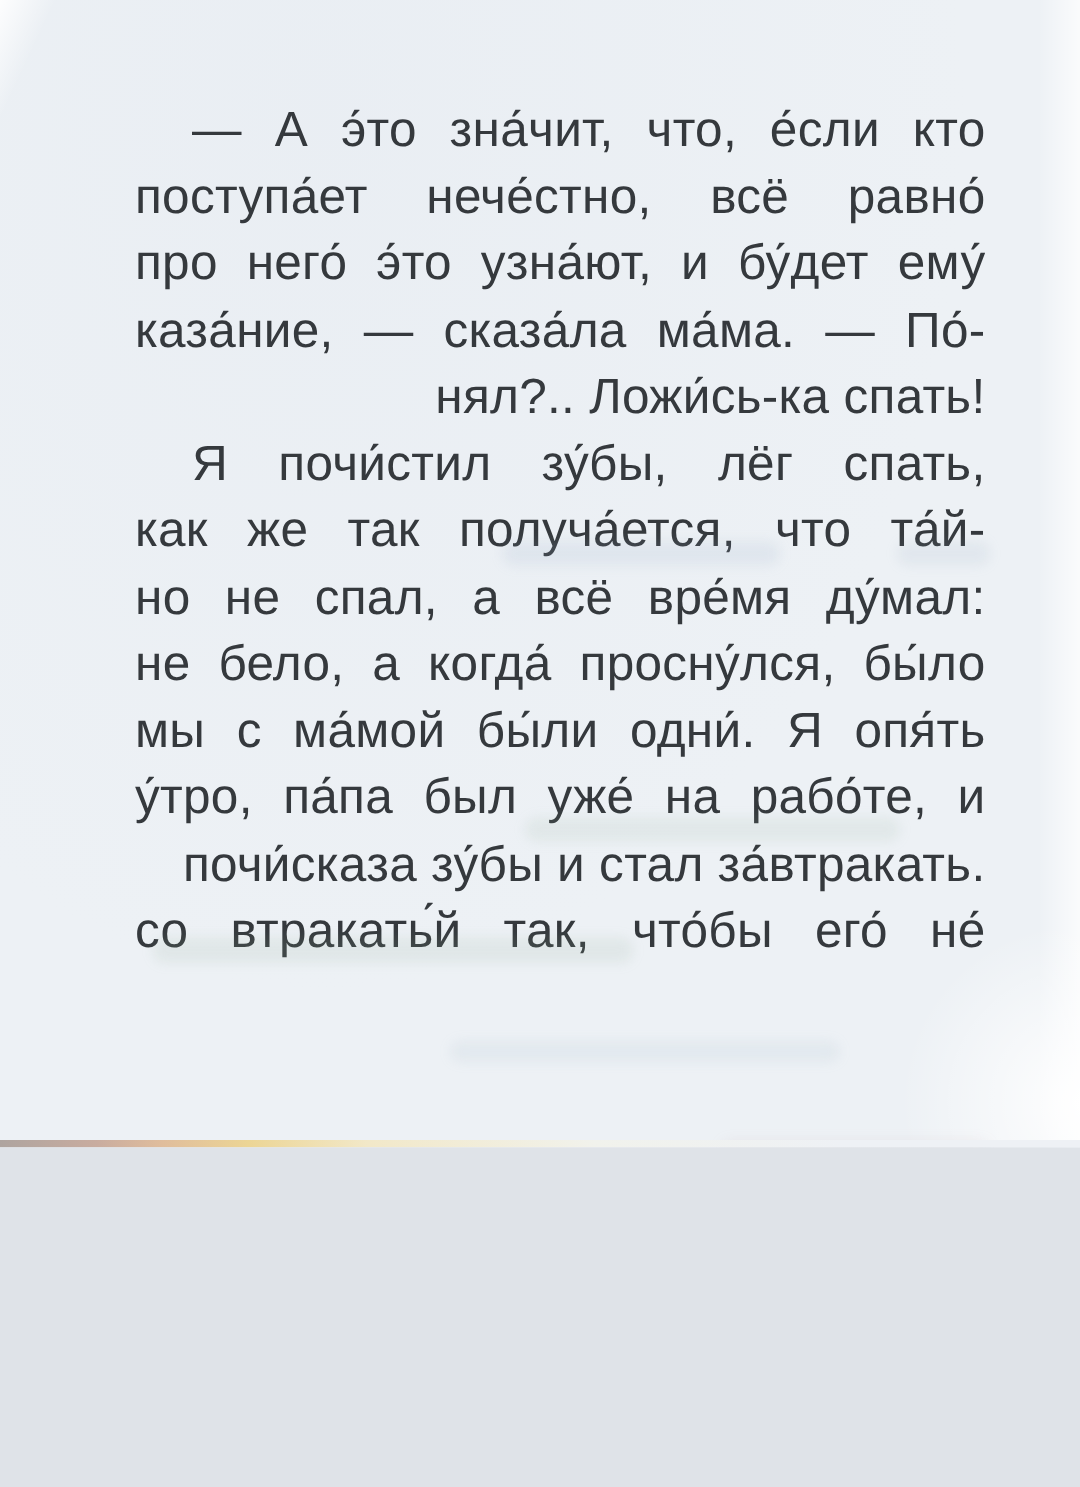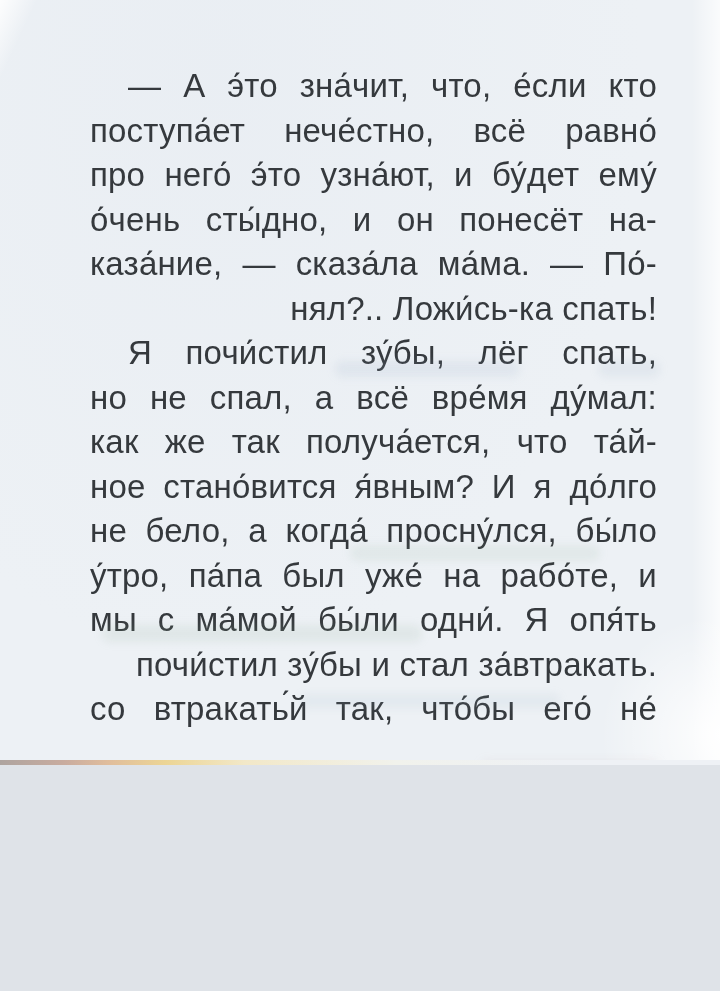--- a/index.html
+++ b/index.html
@@ -51,31 +51,29 @@
 </style>
 </head>
 <body>
 
 <div class="page">
 
   <div class="text-block">
       <div class="line j ind">— А э́то зна́чит, что, е́сли кто</div>
       <div class="line j">поступа́ет нече́стно, всё равно́</div>
       <div class="line j">про него́ э́то узна́ют, и бу́дет ему́</div>
-      <div class="line j">о́чень сты́дно, и он понесёт на-</div>
       <div class="line j">каза́ние, — сказа́ла ма́ма. — По́-</div>
       <div class="line">нял?.. Ложи́сь-ка спать!</div>
       <div class="line j ind">Я почи́стил зу́бы, лёг спать,</div>
+      <div class="line j">как же так получа́ется, что та́й-</div>
       <div class="line j">но не спал, а всё вре́мя ду́мал:</div>
-      <div class="line j">как же так получа́ется, что та́й-</div>
-      <div class="line j">ное стано́вится я́вным? И я до́лго</div>
       <div class="line j">не бело, а когда́ просну́лся, бы́ло</div>
+      <div class="line j">мы с ма́мой бы́ли одни́. Я опя́ть</div>
       <div class="line j">у́тро, па́па был уже́ на рабо́те, и</div>
-      <div class="line j">мы с ма́мой бы́ли одни́. Я опя́ть</div>
-      <div class="line">почи́стил зу́бы и стал за́втракать.</div>
+      <div class="line">почи́сказа зу́бы и стал за́втракать.</div>
       <div class="line j">со втракать́й так, что́бы его́ не́</div>
     </div>
 
   <div class="page-number">6</div>
 
   <div class="ghost" style="left:335px;top:361px;width:185px;height:16px;background:rgba(150,172,195,0.14);"></div>
   <div class="ghost" style="left:598px;top:361px;width:62px;height:16px;background:rgba(150,172,195,0.13);"></div>
   <div class="ghost" style="left:350px;top:545px;width:250px;height:16px;background:rgba(140,170,150,0.12);"></div>
   <div class="ghost" style="left:102px;top:625px;width:320px;height:17px;background:rgba(140,170,150,0.13);"></div>
   <div class="ghost" style="left:300px;top:694px;width:260px;height:14px;background:rgba(150,172,195,0.11);"></div>

